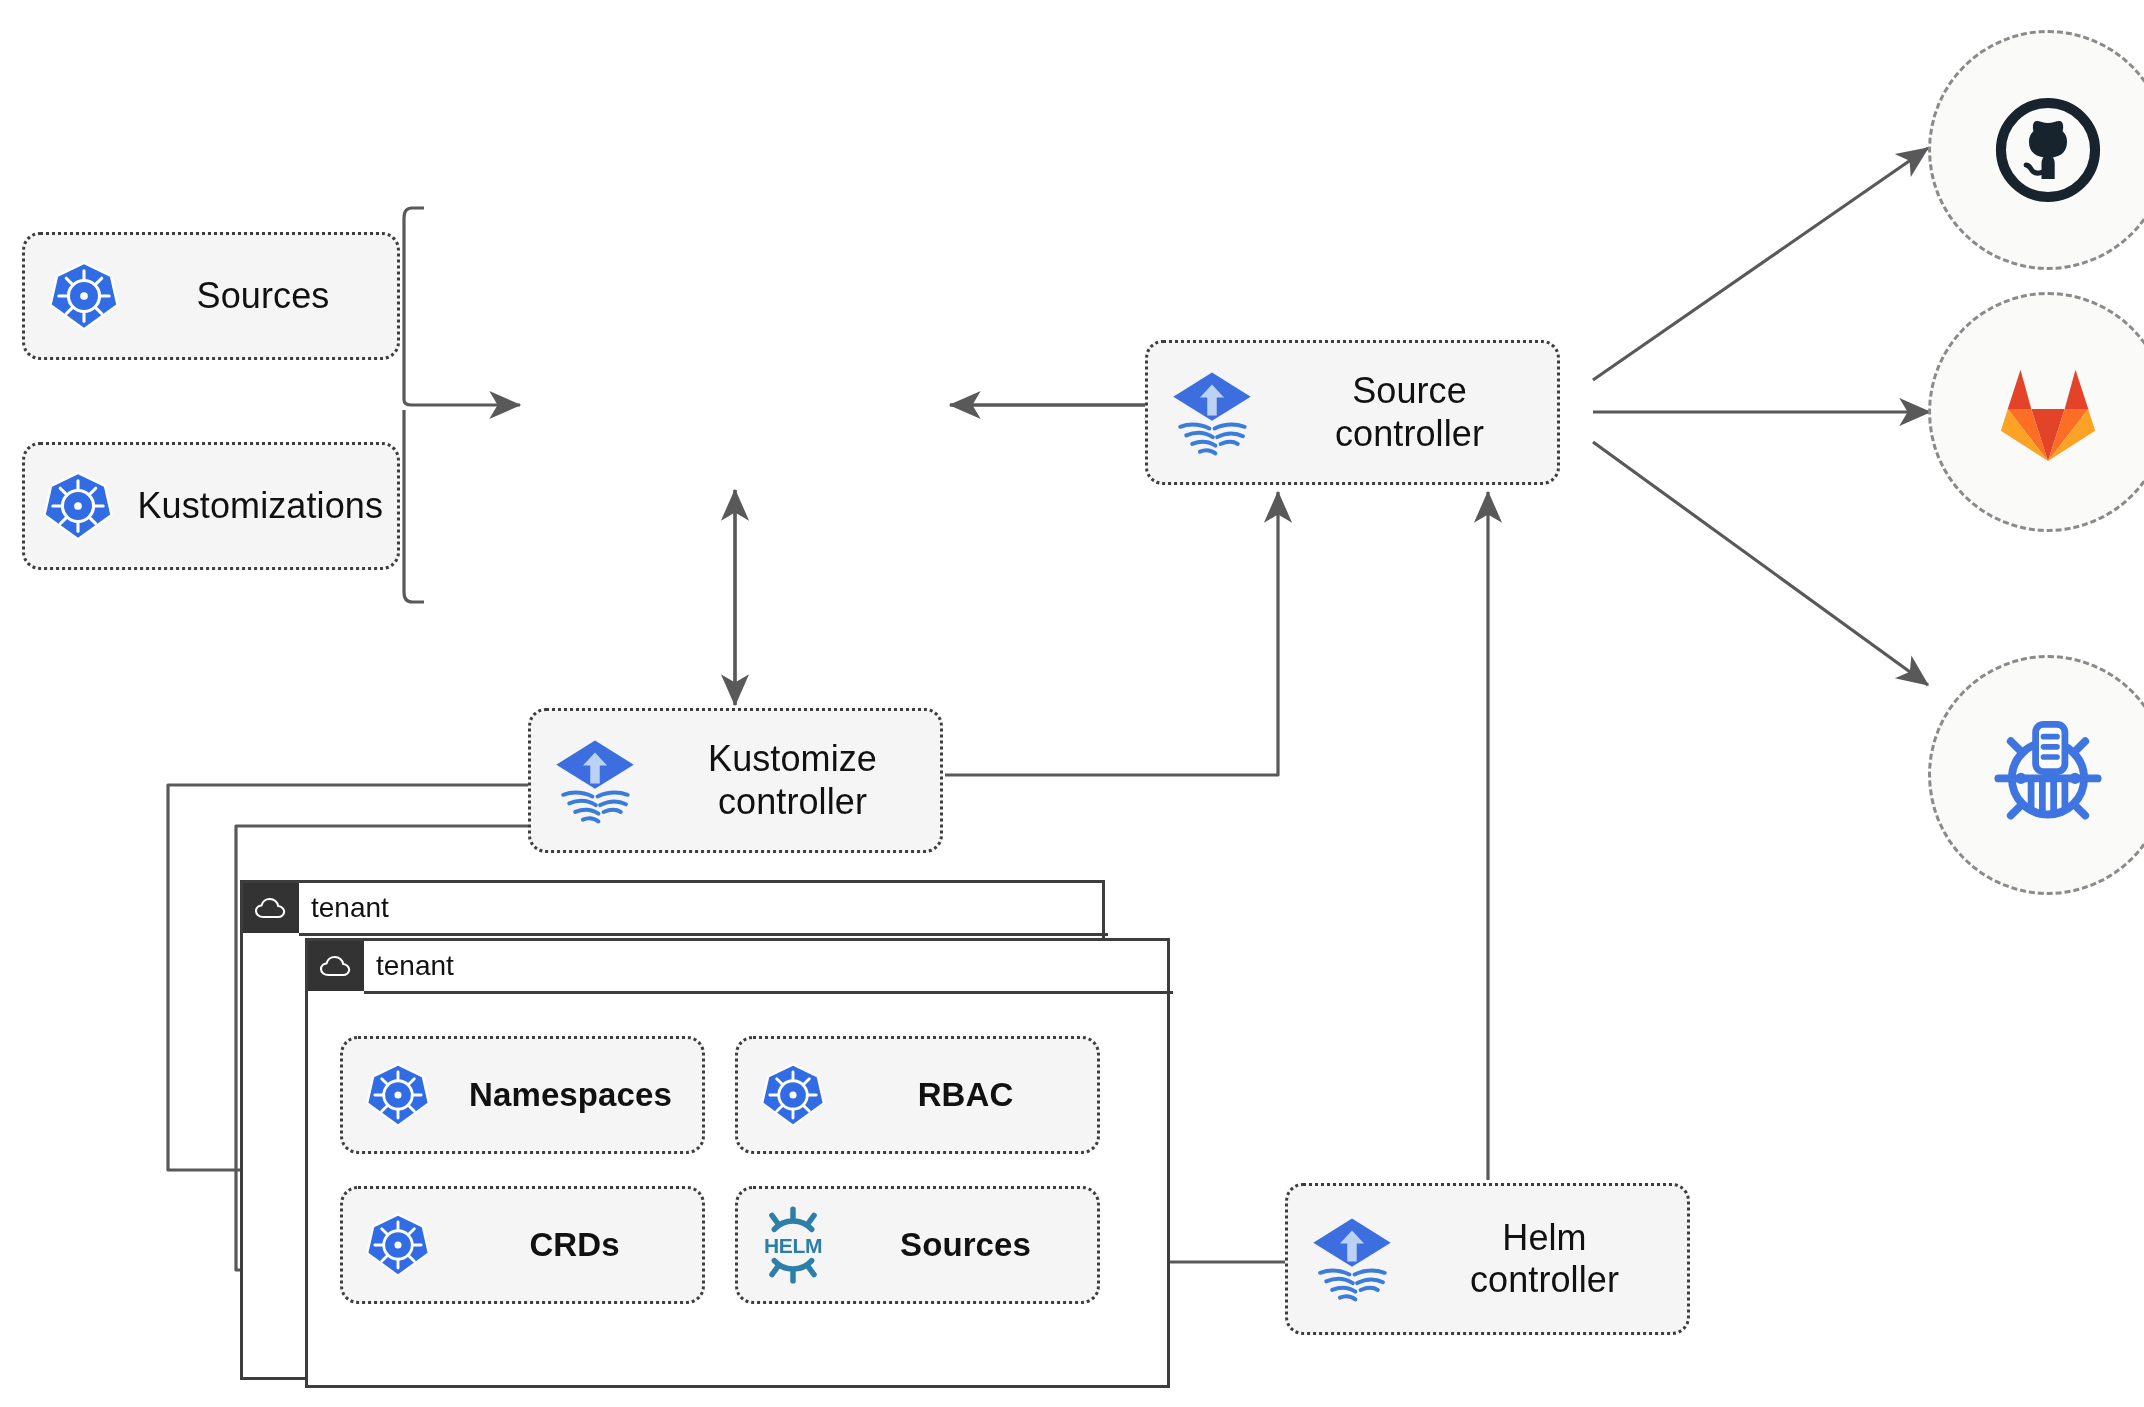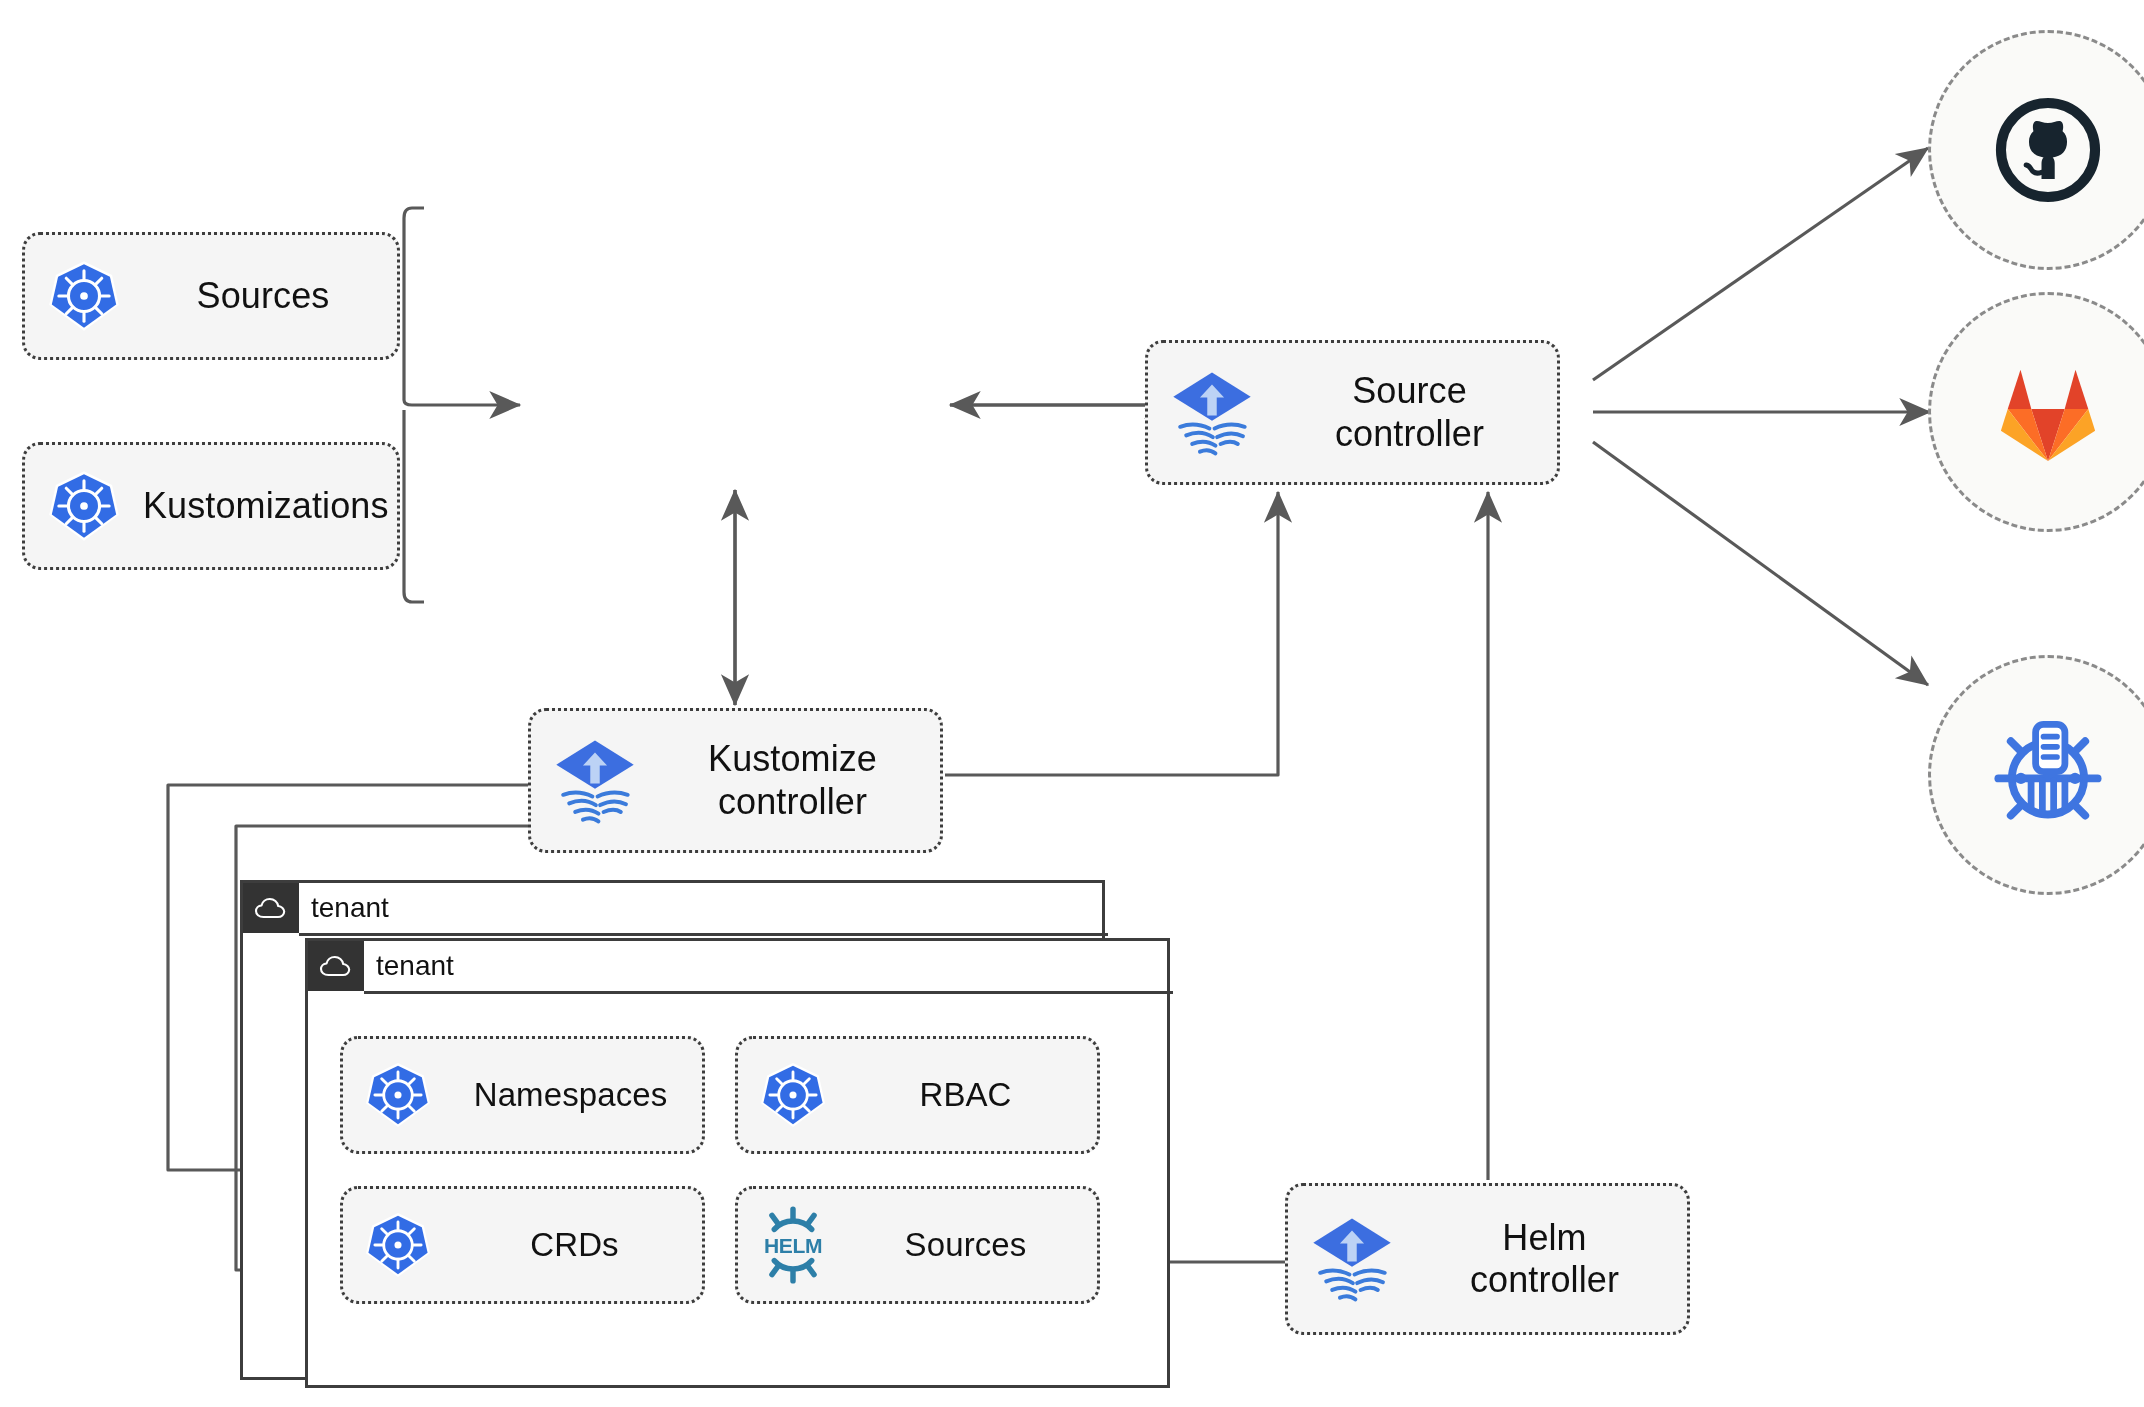--- a/index.html
+++ b/index.html
@@ -7,29 +7,29 @@
   #stage{position:relative;width:2144px;height:1407px;background:#fff;}
   svg.layer{position:absolute;left:0;top:0;width:2144px;height:1407px;pointer-events:none;}
 
   
   .node{
     position:absolute;
     background:#f5f5f5;
     border:3px dotted #3d3d3d;
     border-radius:18px;
     box-sizing:border-box;
-    display:flex;align-items:center;
+    display:flex;align-items:center;justify-content:flex-end;
   }
   .node .ico{flex:0 0 auto;display:flex;align-items:center;justify-content:center;}
   .node .lbl{
     flex:1 1 auto;text-align:center;color:#111;
     font-size:36px;line-height:1.18;letter-spacing:.1px;
     padding-right:14px;white-space:pre-line;
   }
-  .node.small .lbl{font-size:33px;}
+  .node.small .lbl{font-size:33px;font-weight:bold;}
 
   
   .circ{
     position:absolute;border-radius:50%;
     background:#fafaf8;border:3px dashed #8a8a8a;
     box-sizing:border-box;display:flex;align-items:center;justify-content:center;
   }
 
   
   .tenant{position:absolute;background:#ffffff;border:3px solid #3d3d3d;box-sizing:border-box;}

